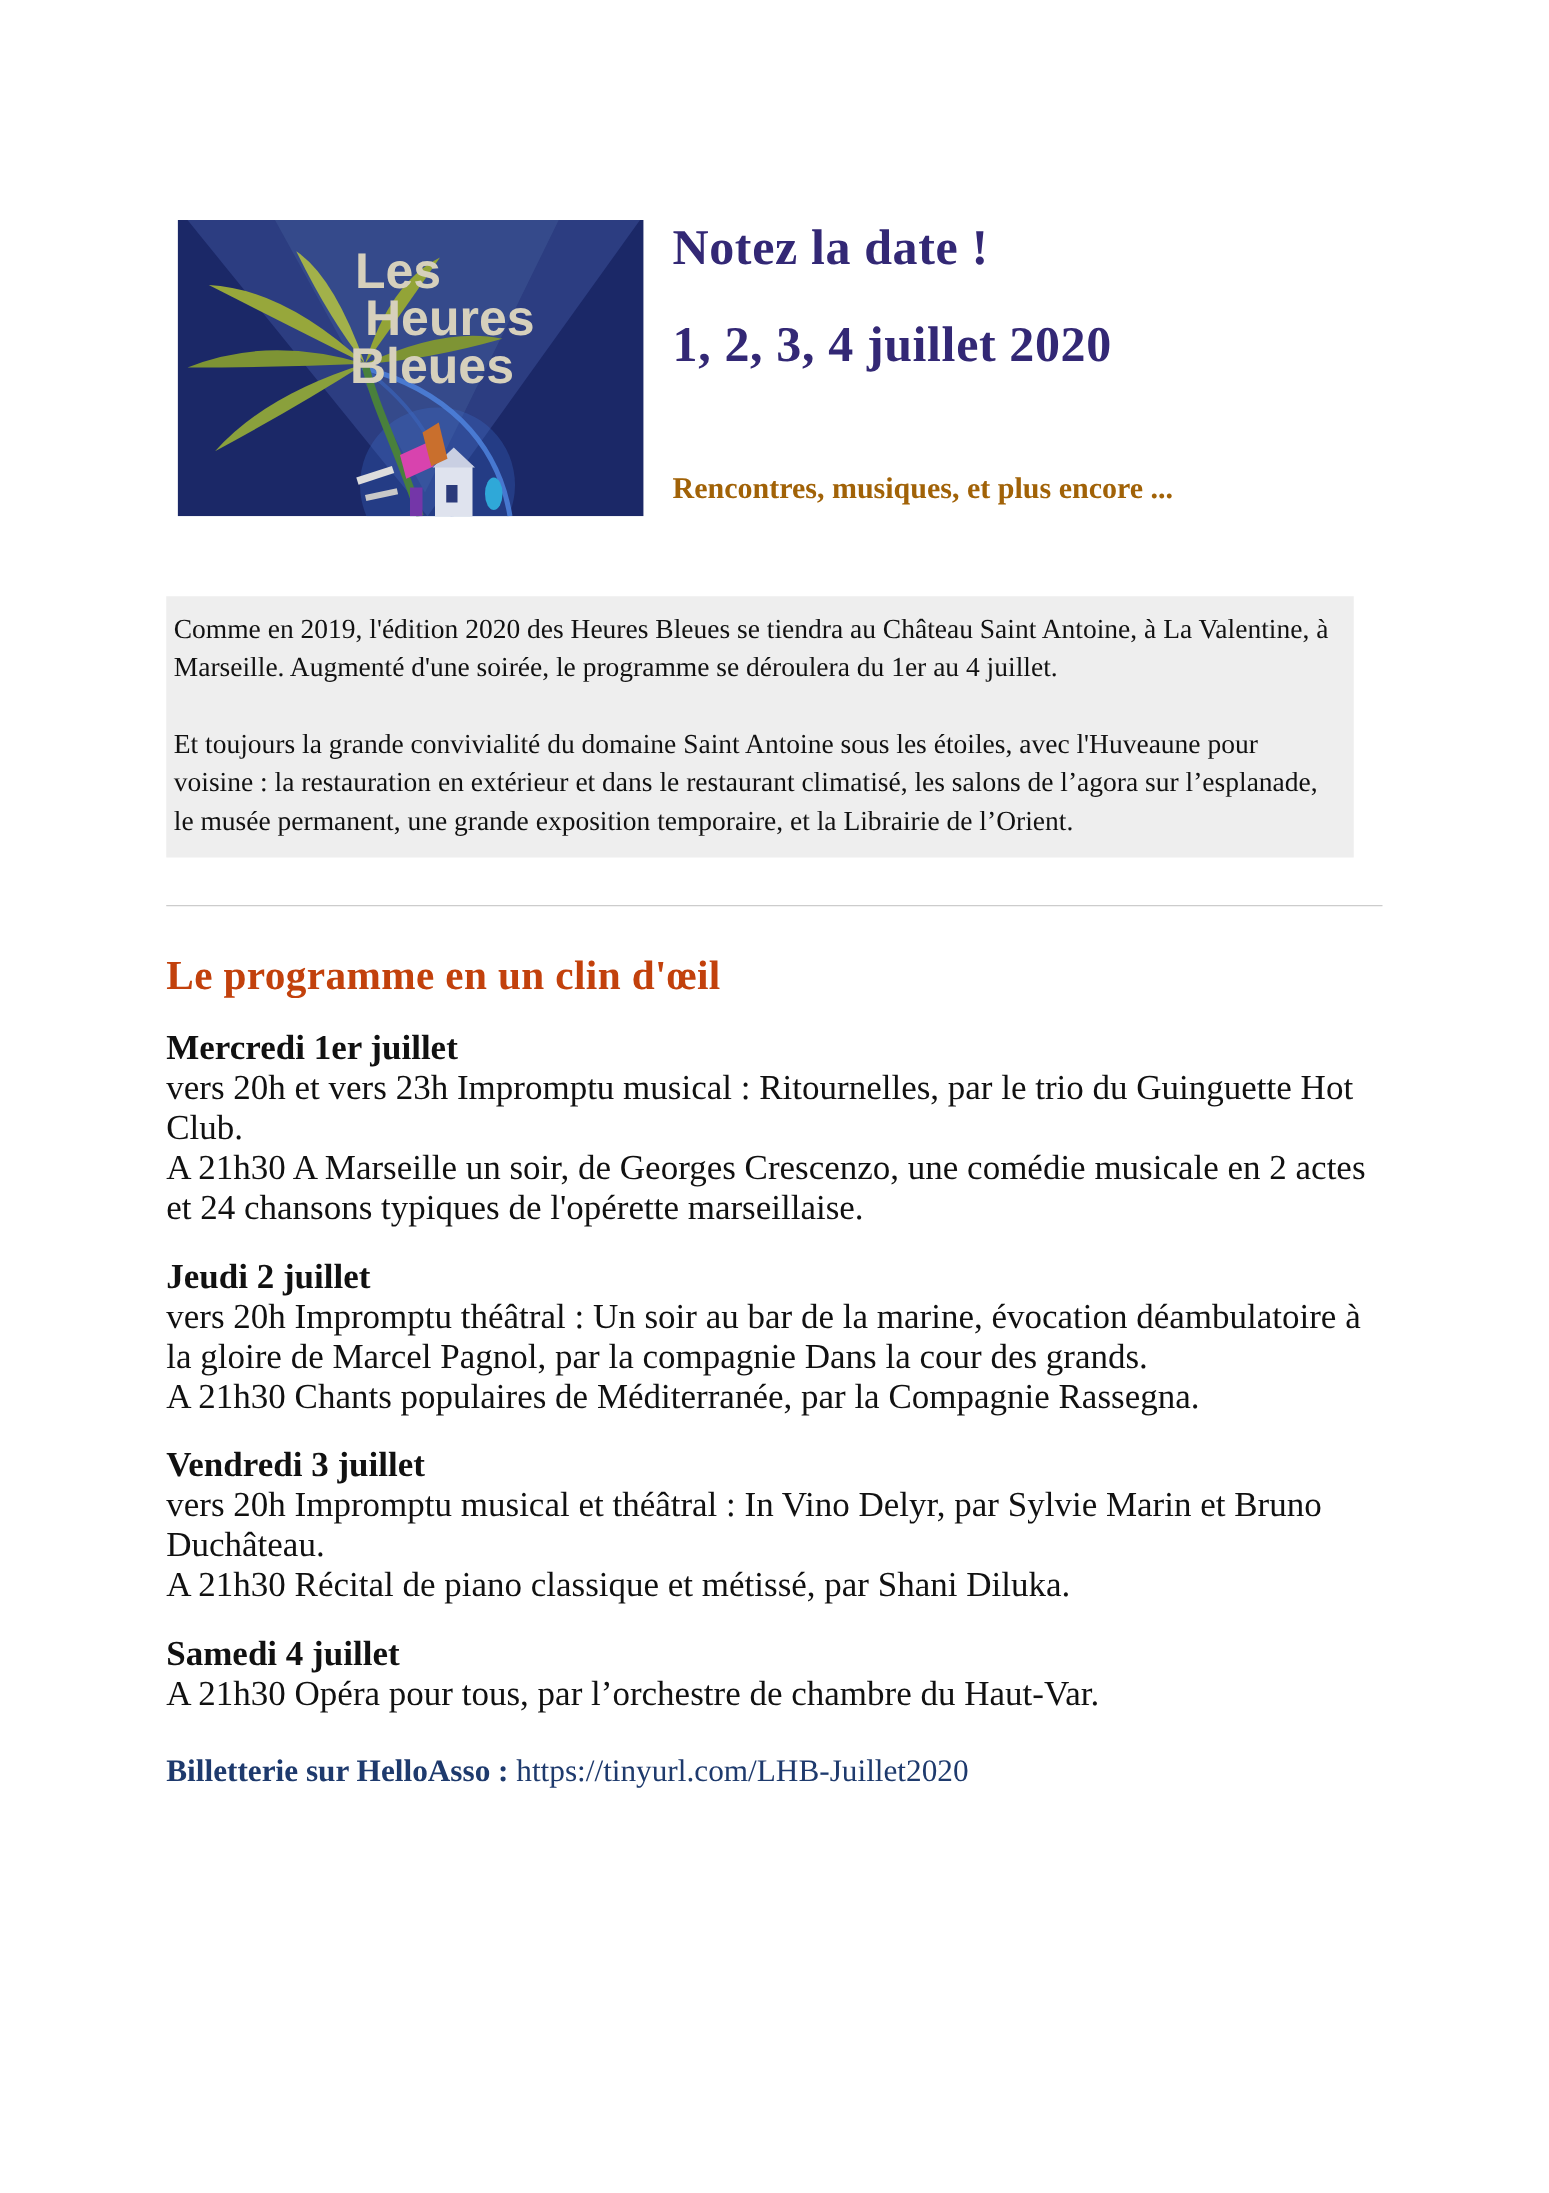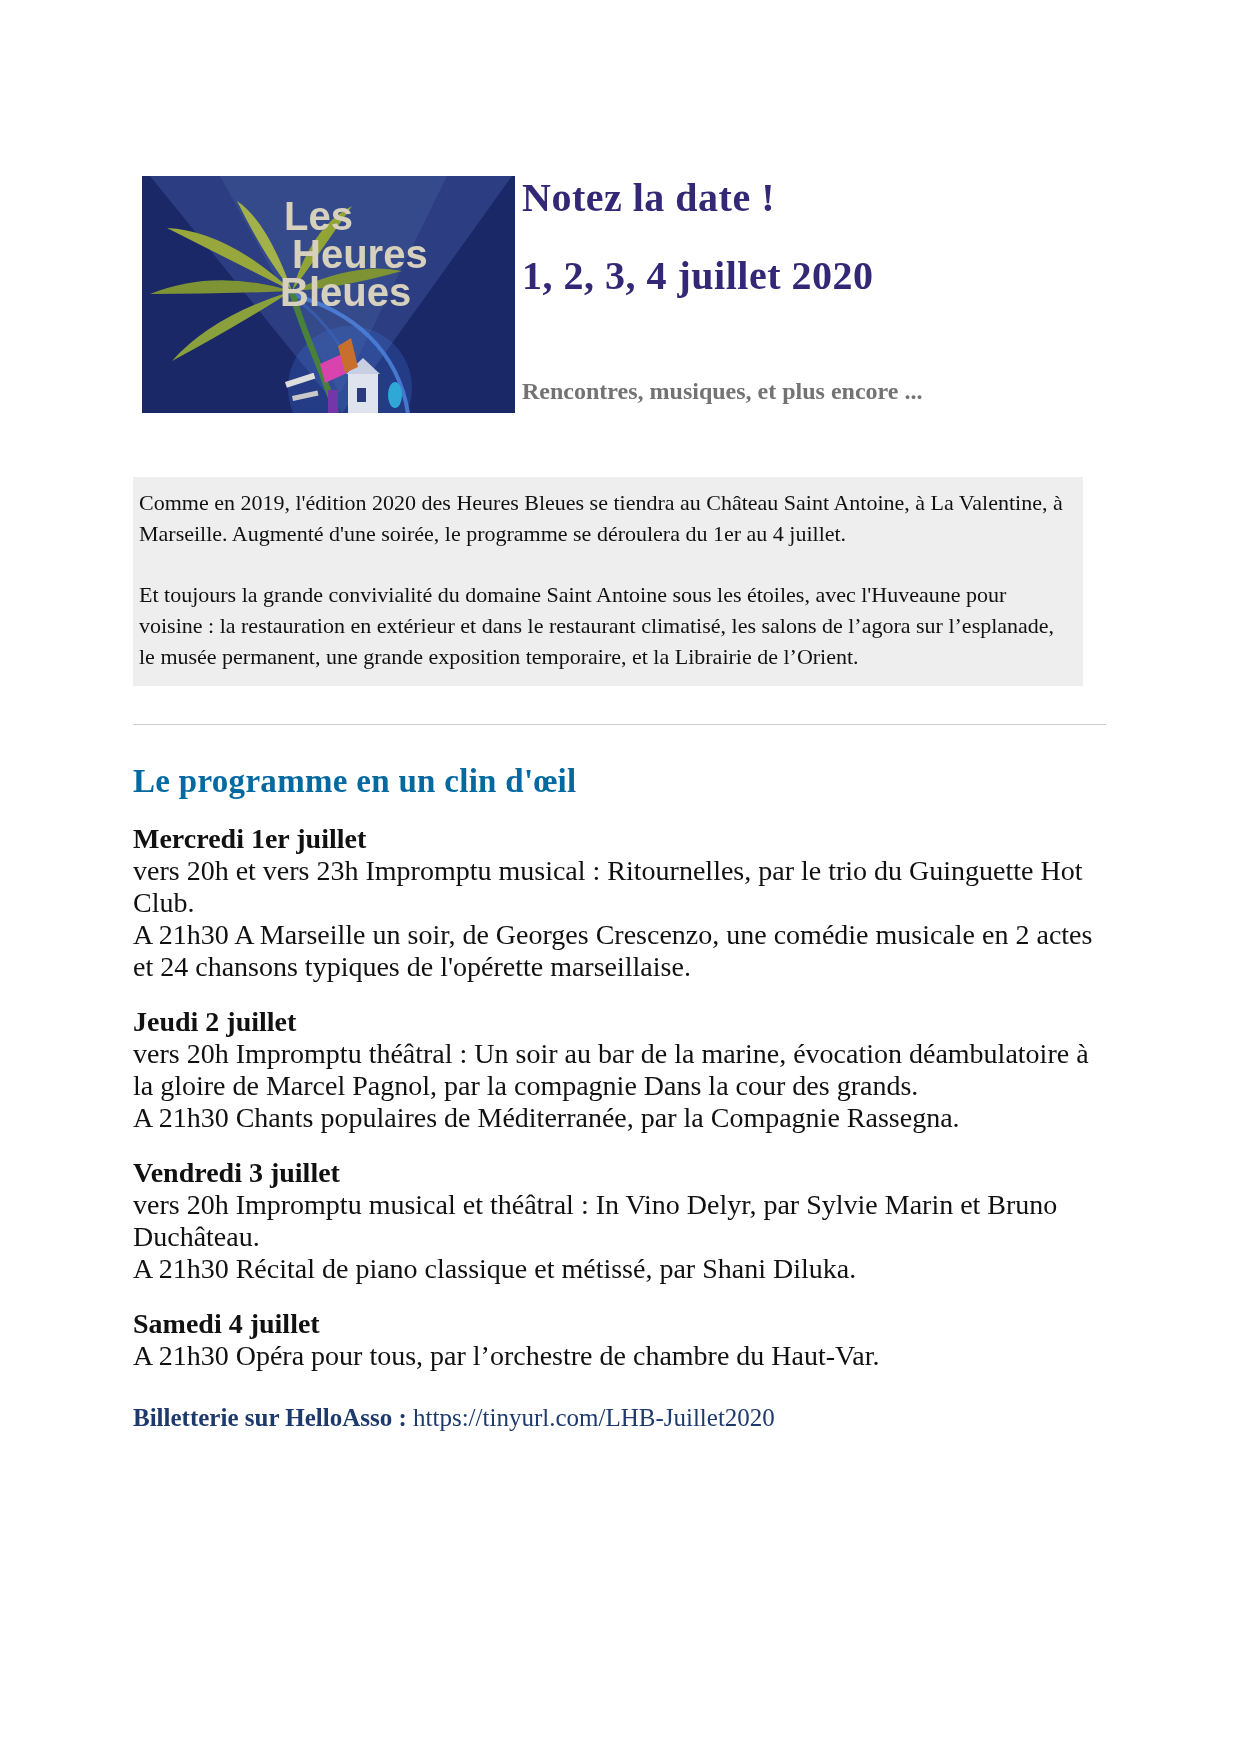--- a/index.html
+++ b/index.html
@@ -14,21 +14,21 @@
     color:#111111;
   }
   .content{padding:0 133px;}
 
   
   .masthead{position:relative;margin:170px 0 0 9px;height:247px;}
   .logo{
     position:absolute;left:0;top:6px;width:373px;height:298px;
     display:block;overflow:hidden;
   }
-  .head-text{position:absolute;left:380px;top:0;width:560px;height:247px;}
+  .head-text{position:absolute;left:396px;top:0;width:560px;height:247px;}
   .headline{
     position:absolute;left:0;top:4px;
     font-size:40px;font-weight:bold;letter-spacing:0.5px;
   }
   .date-line{
     position:absolute;left:0;top:82px;
     font-size:40px;font-weight:bold;letter-spacing:0.5px;
   }
   .subtitle{
     position:absolute;left:0;top:208px;
@@ -115,32 +115,32 @@
             <text x="142" y="54" font-size="40">Les</text>
             <text x="150" y="92" font-size="40">Heures</text>
             <text x="138" y="130" font-size="40">Bleues</text>
           </g>
         </svg>
       </div>
 
       <div class="head-text">
         <div class="headline" style="color:#332875">Notez la date !</div>
         <div class="date-line" style="color:#332875">1, 2, 3, 4 juillet 2020</div>
-        <div class="subtitle" style="color:#737373">Rencontres, musiques, et plus encore ...</div>
+        <div class="subtitle" style="color:#a16207">Rencontres, musiques, et plus encore ...</div>
       </div>
     </div>
 
     <div class="intro">
       <p>Comme en 2019, l'édition 2020 des Heures Bleues se tiendra au Château Saint Antoine, à La Valentine, à Marseille. Augmenté d'une soirée, le programme se déroulera du 1er au 4 juillet.</p>
       <p>Et toujours la grande convivialité du domaine Saint Antoine sous les étoiles, avec l'Huveaune pour voisine : la restauration en extérieur et dans le restaurant climatisé, les salons de l’agora sur l’esplanade, le musée permanent, une grande exposition temporaire, et la Librairie de l’Orient.</p>
     </div>
 
     <hr class="divider">
 
-    <h2 class="program-heading" style="color:#0369a1">Le programme en un clin d'œil</h2>
+    <h2 class="program-heading" style="color:#c2410c">Le programme en un clin d'œil</h2>
 
     <div class="program">
 
       <div class="day">
         <div class="day-title">Mercredi 1er juillet</div>
         <div class="day-line">vers 20h et vers 23h Impromptu musical : Ritournelles, par le trio du Guinguette Hot Club.</div>
         <div class="day-line">A 21h30 A Marseille un soir, de Georges Crescenzo, une comédie musicale en 2 actes et 24 chansons typiques de l'opérette marseillaise.</div>
       </div>
 
       <div class="day">

